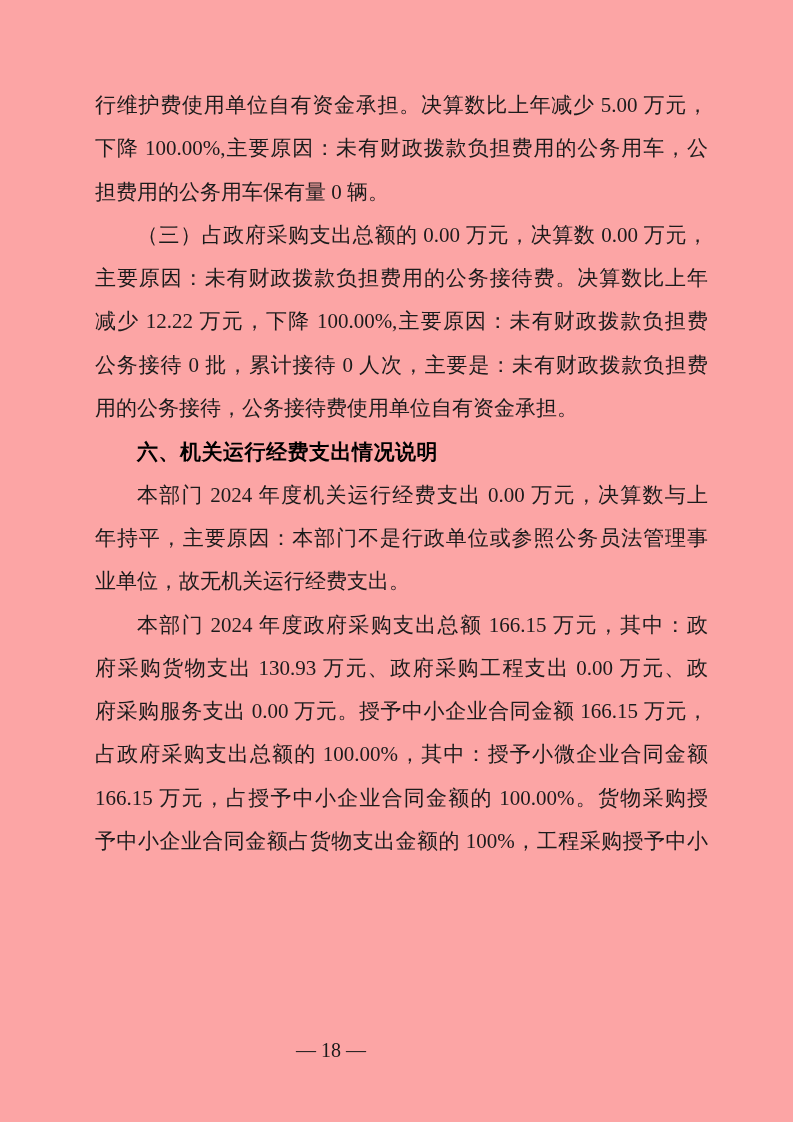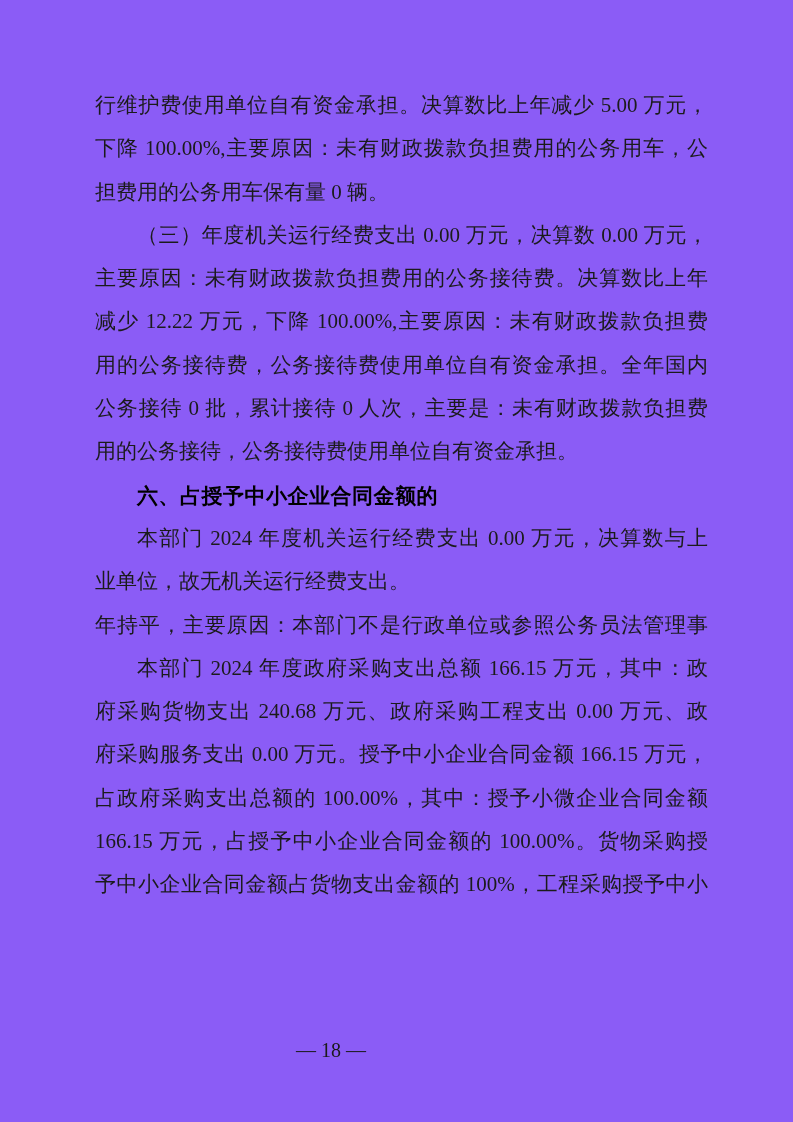--- a/index.html
+++ b/index.html
@@ -7,21 +7,21 @@
     padding: 0;
     width: 793px;
     height: 1122px;
     background: #ffffff;
     overflow: hidden;
   }
   .page {
     position: relative;
     width: 793px;
     height: 1122px;
-    background: #8b5cf6;
+    background: #fca5a5;
     font-family: "Liberation Serif", "DejaVu Serif", serif;
     color: #1b1b1b;
   }
   .content {
     position: absolute;
     left: 95px;
     top: 84px;
     width: 613px;
   }
   .line {
@@ -63,32 +63,31 @@
   }
 </style>
 </head>
 <body>
 
 <div class="page">
   <div class="content" id="document-body">
       <div class="line">行维护费使用单位自有资金承担。决算数比上年减少 5.00 万元，</div>
       <div class="line">下降 100.00%,主要原因：未有财政拨款负担费用的公务用车，公</div>
       <div class="line plain">担费用的公务用车保有量 0 辆。</div>
-      <div class="line indent">（三）年度机关运行经费支出 0.00 万元，决算数 0.00 万元，</div>
+      <div class="line indent">（三）占政府采购支出总额的 0.00 万元，决算数 0.00 万元，</div>
       <div class="line">主要原因：未有财政拨款负担费用的公务接待费。决算数比上年</div>
       <div class="line">减少 12.22 万元，下降 100.00%,主要原因：未有财政拨款负担费</div>
-      <div class="line">用的公务接待费，公务接待费使用单位自有资金承担。全年国内</div>
       <div class="line">公务接待 0 批，累计接待 0 人次，主要是：未有财政拨款负担费</div>
       <div class="line plain">用的公务接待，公务接待费使用单位自有资金承担。</div>
-      <div class="heading">六、占授予中小企业合同金额的</div>
+      <div class="heading">六、机关运行经费支出情况说明</div>
       <div class="line indent">本部门 2024 年度机关运行经费支出 0.00 万元，决算数与上</div>
+      <div class="line">年持平，主要原因：本部门不是行政单位或参照公务员法管理事</div>
       <div class="line plain">业单位，故无机关运行经费支出。</div>
-      <div class="line">年持平，主要原因：本部门不是行政单位或参照公务员法管理事</div>
       <div class="line indent">本部门 2024 年度政府采购支出总额 166.15 万元，其中：政</div>
-      <div class="line">府采购货物支出 240.68 万元、政府采购工程支出 0.00 万元、政</div>
+      <div class="line">府采购货物支出 130.93 万元、政府采购工程支出 0.00 万元、政</div>
       <div class="line">府采购服务支出 0.00 万元。授予中小企业合同金额 166.15 万元，</div>
       <div class="line">占政府采购支出总额的 100.00%，其中：授予小微企业合同金额</div>
       <div class="line">166.15 万元，占授予中小企业合同金额的 100.00%。货物采购授</div>
       <div class="line">予中小企业合同金额占货物支出金额的 100%，工程采购授予中小</div>
     </div>
   <div class="footer">
     <span>— 18 —</span>
   </div>
 </div>
 

